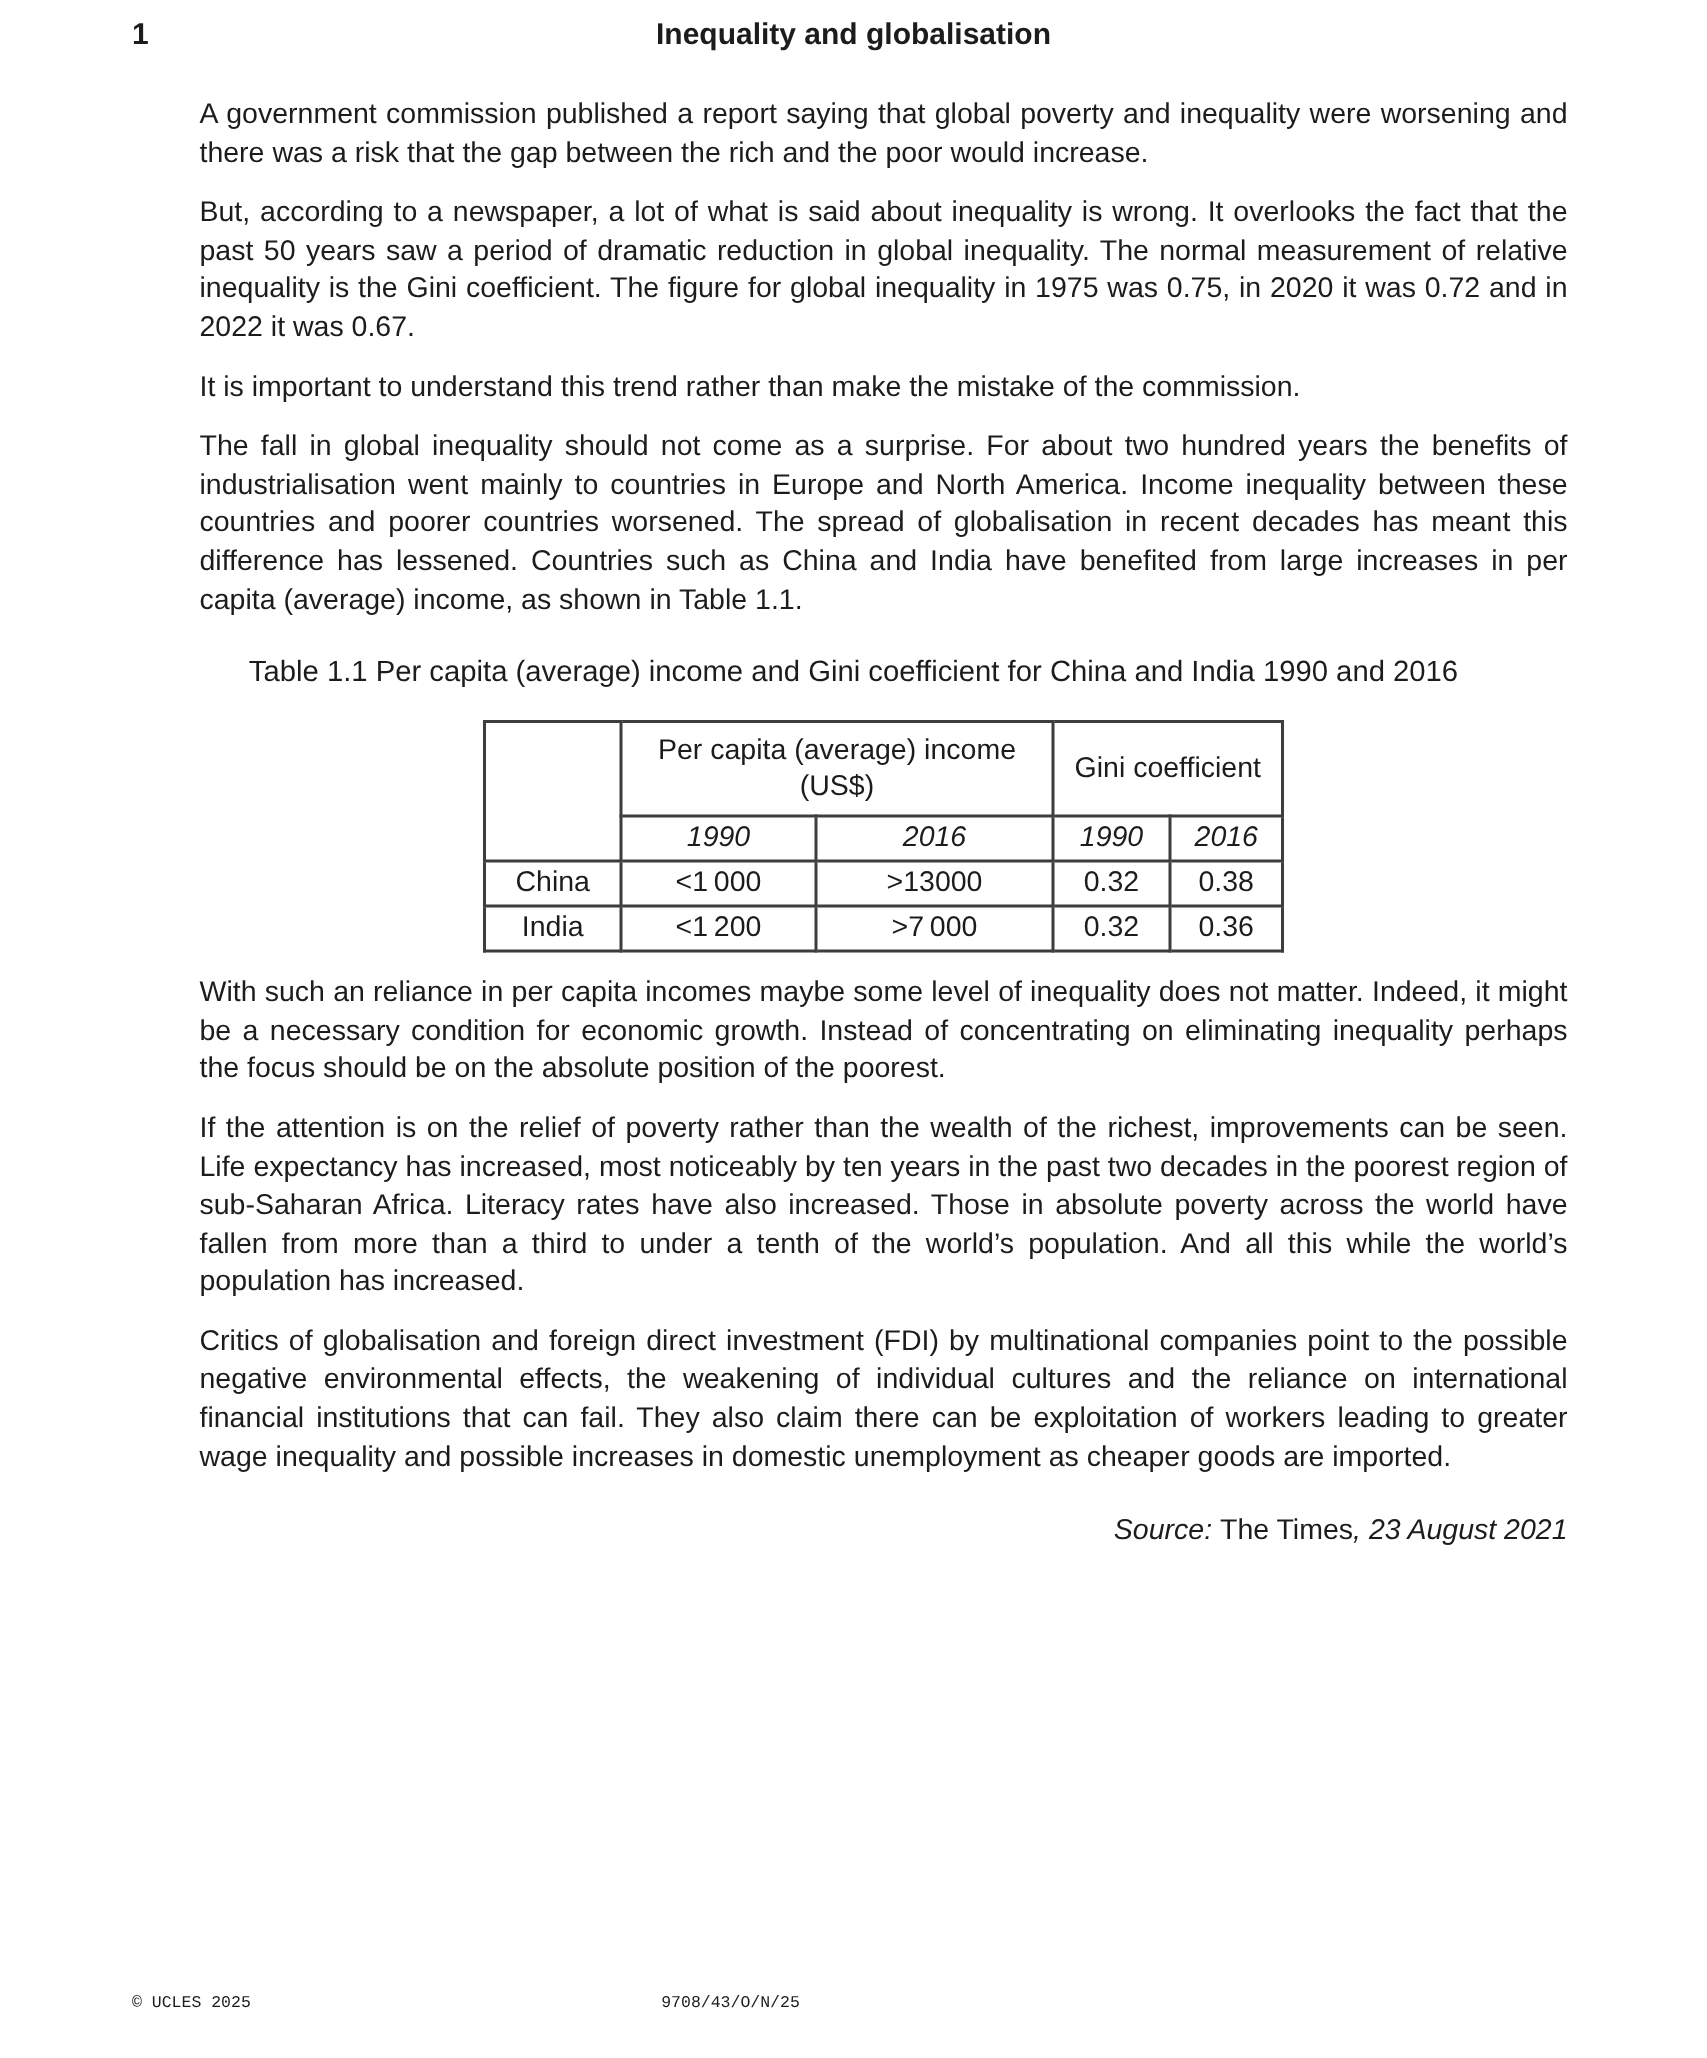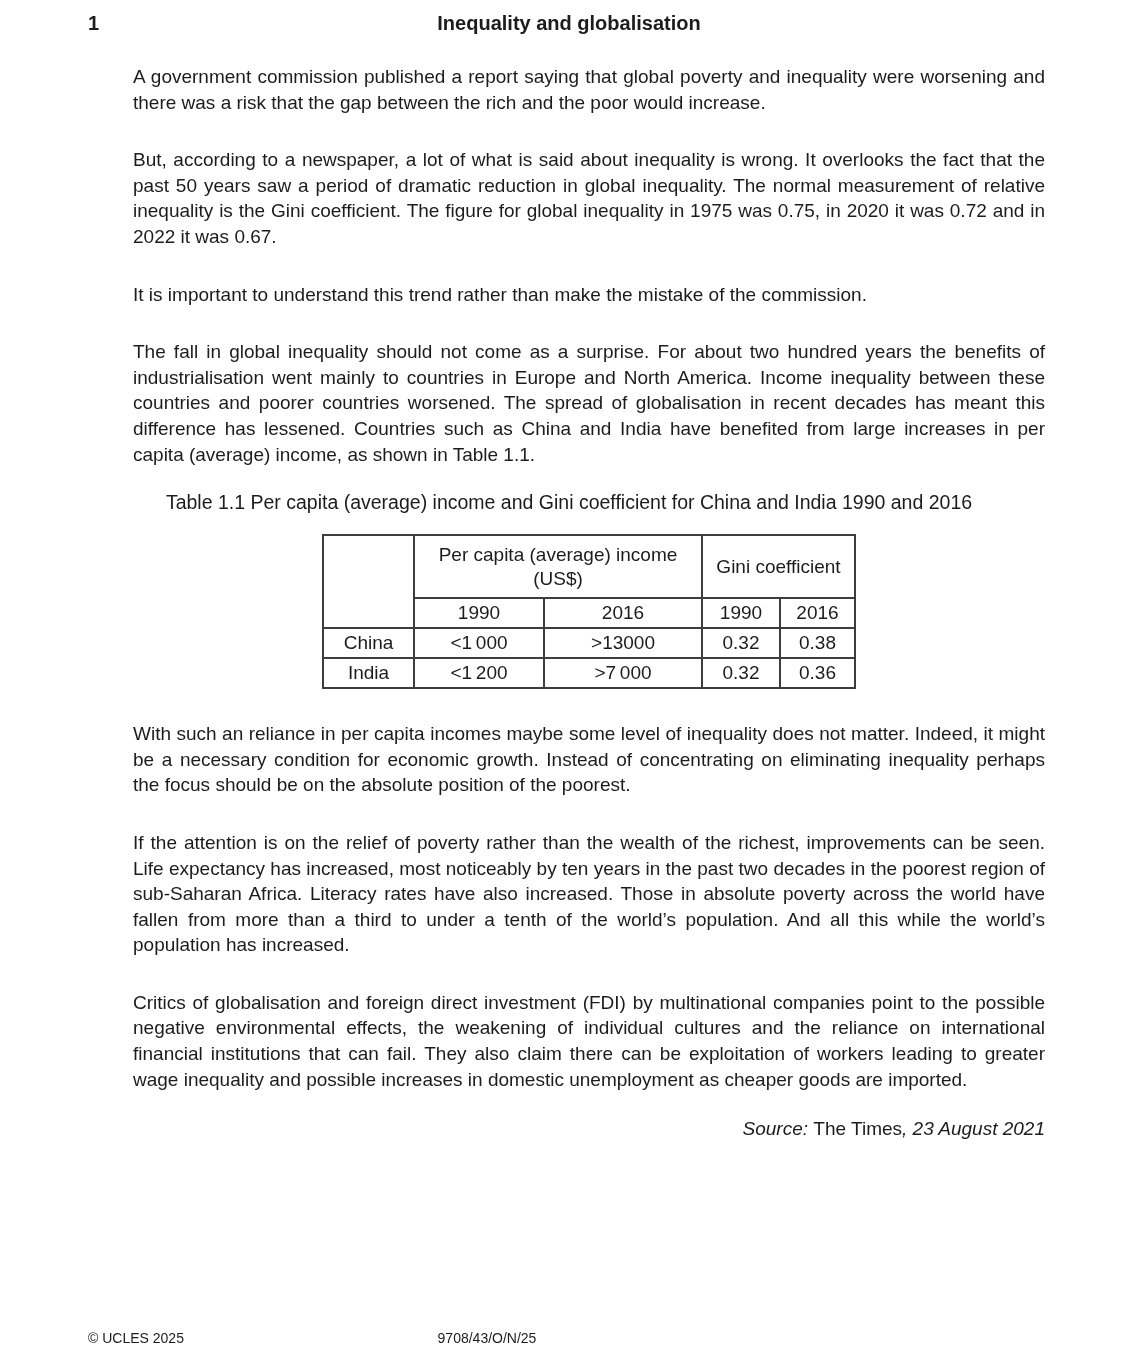--- a/index.html
+++ b/index.html
@@ -31,21 +31,21 @@
     font-weight: bold;
   }
   .content {
     margin-left: 133px;
     width: 912px;
   }
   .content p.body-para {
     font-size: 19px;
     line-height: 25.6px;
     text-align: justify;
-    margin-top: 32px;
+    margin-top: 14px;
   }
   .content p.first-para { margin-top: 24px; }
   .table-caption {
     margin-top: 24px;
     font-size: 19.5px;
     font-weight: normal;
     text-align: center;
     width: 1138px;
     margin-left: -133px;
   }
@@ -58,21 +58,21 @@
     font-size: 19px;
     font-weight: normal;
     text-align: center;
     vertical-align: middle;
     line-height: 24px;
     padding: 2px 6px;
   }
   td.corner-cell { width: 91px; }
   th.group-income { width: 288px; height: 63px; }
   th.group-gini { width: 153px; }
-  th.year-cell { height: 22px; }
+  th.year-cell { height: 22px; font-style: italic; }
   th.y-inc-1990 { width: 130px; }
   th.y-inc-2016 { width: 158px; }
   th.y-gini-1990 { width: 78px; }
   th.y-gini-2016 { width: 75px; }
   td.country-cell {
     text-align: left;
     padding-left: 10px;
     height: 24px;
     border-radius: 13px;
   }
@@ -81,21 +81,22 @@
     font-size: 19px;
     text-align: right;
   }
   .source-line .ital { font-style: italic; text-align: right; }
   .source-line .roman { font-style: normal; }
   .footer {
     position: absolute;
     left: 0;
     top: 1330px;
     width: 926px;
-    font-size: 14px;
+    font-size: 11px;
+    font-family: Liberation Mono, monospace;
   }
   .footer .copyright { position: absolute; left: 88px; top: 0; }
   .footer .paper-code { text-align: center; width: 100%; margin-left: 24px; }
 </style>
 </head>
 <body>
 
 <div class="page">
 
   <div class="header">

